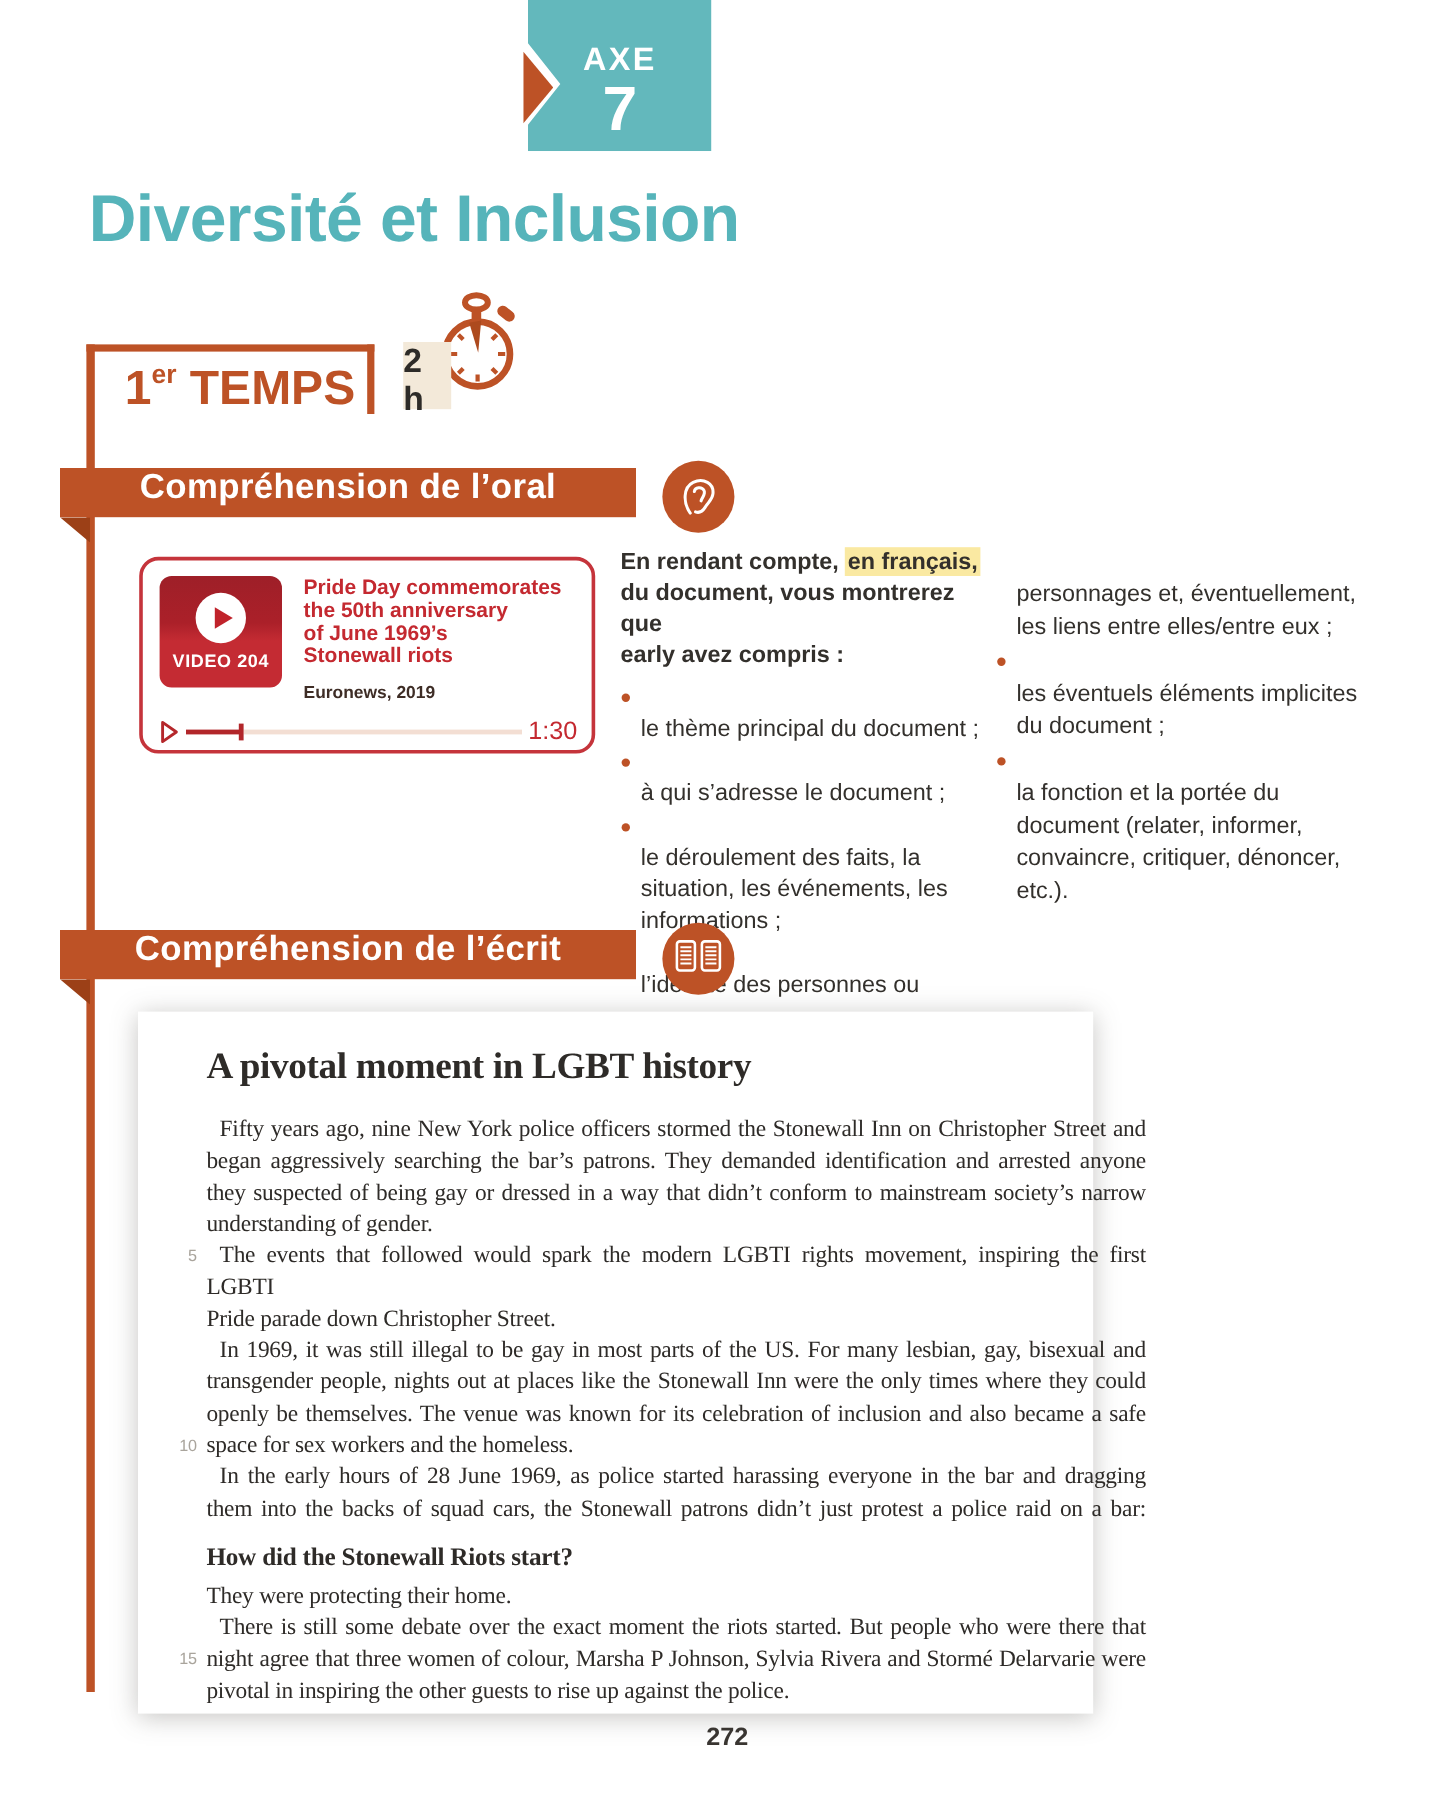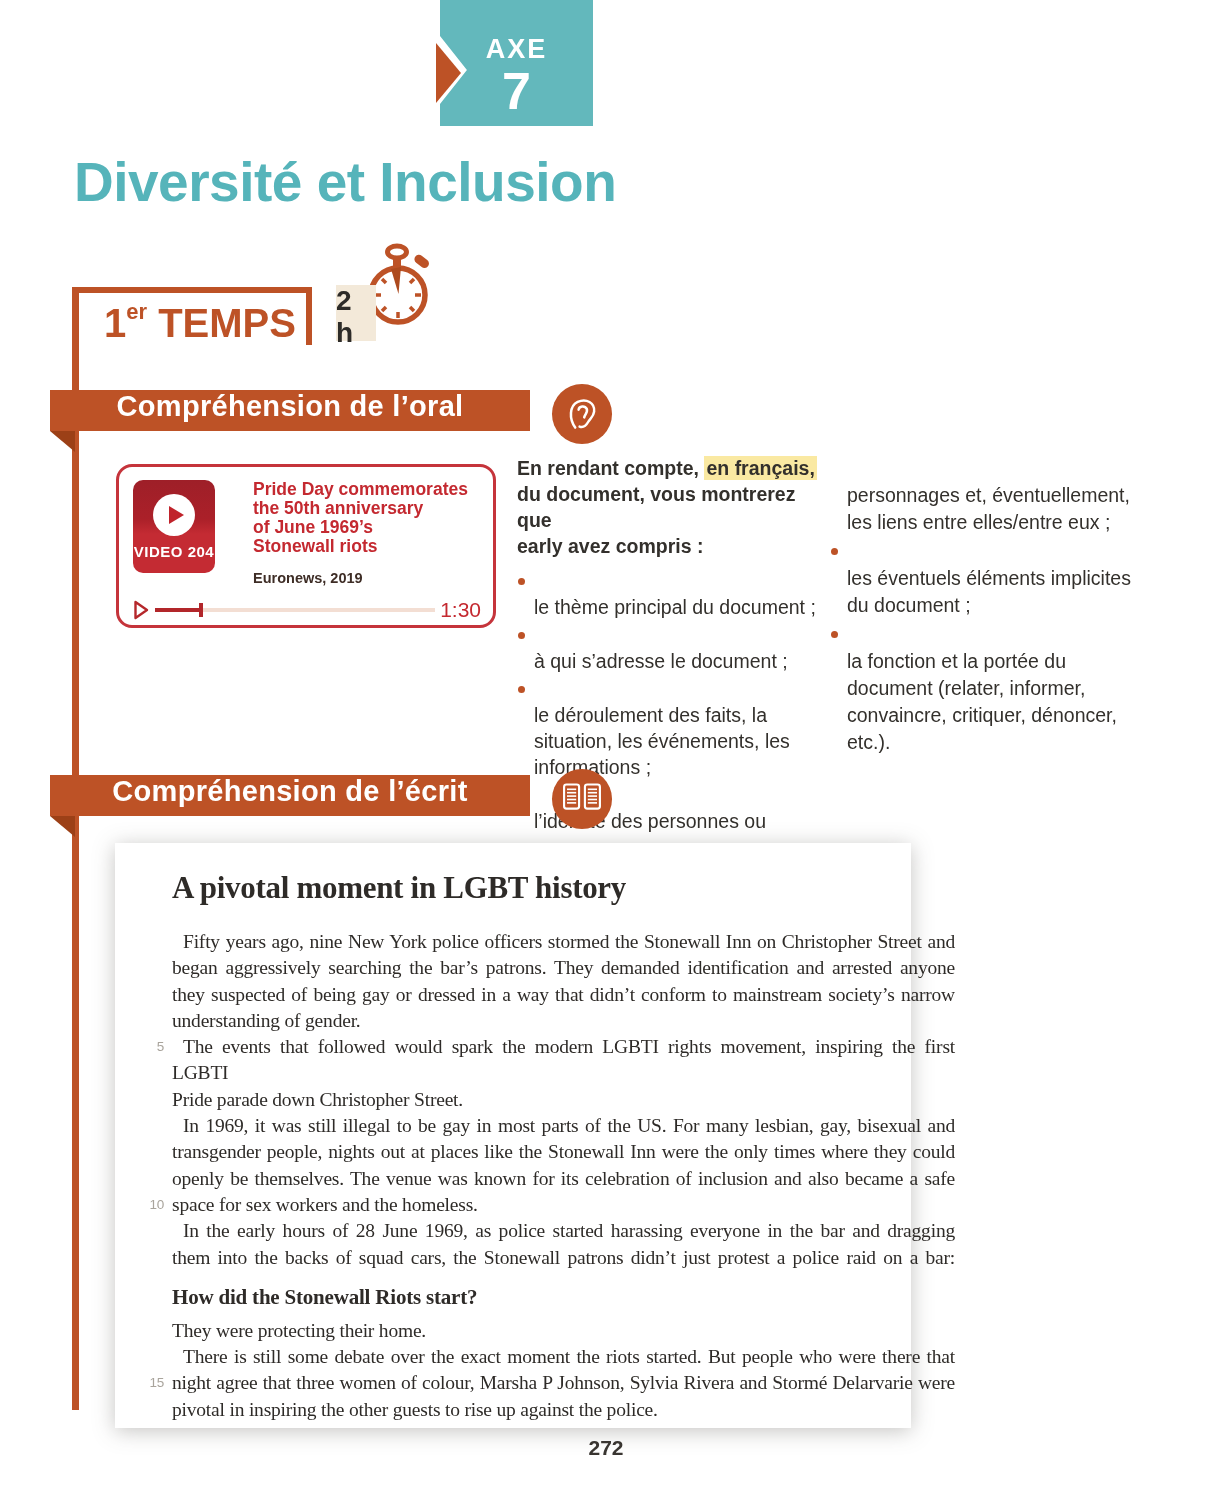--- a/index.html
+++ b/index.html
@@ -49,21 +49,21 @@
   .s-banner{position:absolute;left:50px;width:480px;height:41px;background:var(--orange);
     display:flex;justify-content:center;z-index:2;}
   .s-banner-label{color:#fff;font-size:29px;font-weight:bold;letter-spacing:0.3px;}
   .s-fold{position:absolute;left:50px;width:25px;height:21px;background:var(--orange-dark);
     clip-path:polygon(0 0,100% 0,100% 100%);z-index:1;}
   .s-icon{position:absolute;left:551px;width:62px;height:62px;z-index:2;}
 
   
   .video-card{position:absolute;left:116px;top:464px;width:380px;height:164px;
     border:3px solid #c5343b;border-radius:16px;background:#fff;}
-  .v-badge{position:absolute;left:14px;top:13px;width:82px;height:93px;border-radius:10px;
+  .v-badge{position:absolute;left:14px;top:13px;width:102px;height:93px;border-radius:10px;
     background:linear-gradient(180deg,var(--red-dark) 0%,#ab2029 42%,#c42b33 58%,#c42b33 100%);
     display:flex;flex-direction:column;align-items:center;justify-content:center;}
   .v-play{width:42px;height:42px;border-radius:50%;background:#fff;display:flex;align-items:center;justify-content:center;margin-bottom:7px;cursor:pointer;}
   .v-play-tri{width:0;height:0;border-left:15px solid #c0232b;border-top:9px solid transparent;border-bottom:9px solid transparent;margin-left:4px;}
   .v-badge-label{color:#fff;font-size:15px;font-weight:bold;letter-spacing:0.5px;}
   .v-title{position:absolute;left:134px;top:13px;color:#c42930;font-size:17.5px;font-weight:bold;
     line-height:19px;white-space:pre-line;}
   .v-source{position:absolute;left:134px;top:103px;color:#3e2d26;font-size:14.5px;font-weight:bold;}
   .v-progress{position:absolute;left:14px;top:132px;right:12px;height:22px;display:flex;align-items:center;}
   .v-ptri{flex:0 0 auto;margin-right:5px;}

